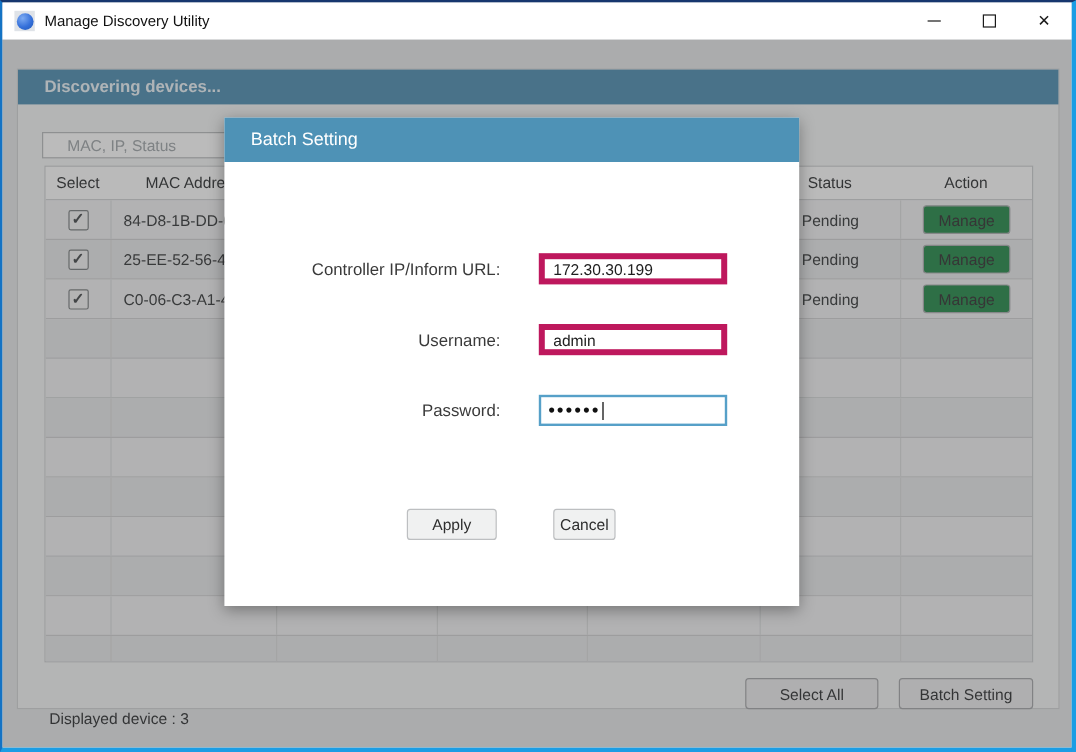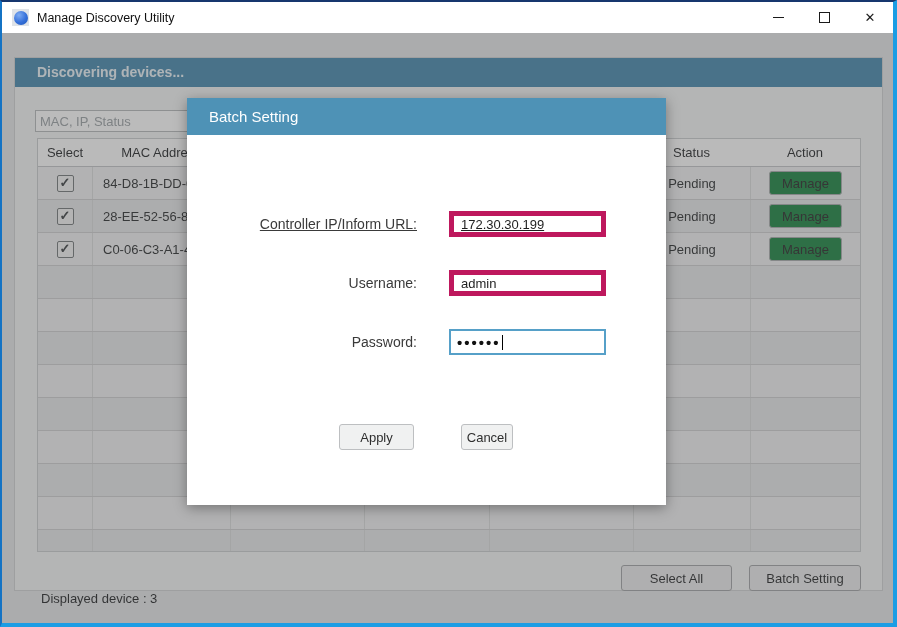--- a/index.html
+++ b/index.html
@@ -26,21 +26,21 @@
 
   
   .content{position:relative;width:100%;height:590px;}
 
   .panel{position:absolute;left:12px;top:24px;width:869px;height:534px;
     background:#f4f5f6;border:1px solid #cfd1d3;box-sizing:border-box;z-index:1;}
   .panel-header{height:29px;background:#4285ac;color:#eaf3f8;font-weight:bold;
     font-size:14px;line-height:29px;padding-left:22px;}
 
   .search-input{position:absolute;left:20px;top:52px;width:200px;height:22px;box-sizing:border-box;
-    border:1px solid #b4b7b9;background:#ffffff;font-size:13px;padding:0 4px;color:#333;
+    border:1px solid #b4b7b9;background:#ffffff;font-size:13px;padding:0 20px;color:#333;
     font-family:"Liberation Sans", sans-serif;}
   .search-input::placeholder{color:#9aa0a4;opacity:1;}
 
   
   .dtable{position:absolute;left:22px;top:80px;width:824px;height:414px;box-sizing:border-box;
     border:1px solid #c9cbcd;background:#fff;overflow:hidden;}
   .thead{display:flex;height:27px;background:#fdfdfd;border-bottom:1px solid #c2c4c6;align-items:center;}
   .hcell{font-weight:normal;font-size:13px;color:#1c1e20;text-align:center;box-sizing:border-box;
     overflow:hidden;white-space:nowrap;}
   .trow{display:flex;height:33px;box-sizing:border-box;border-bottom:1px solid #cdcecf;align-items:stretch;}
@@ -72,21 +72,21 @@
 
   
   .modal{position:absolute;left:185px;top:65px;width:479px;height:407px;background:#ffffff;
     z-index:10;box-shadow:0 3px 12px rgba(0,0,0,0.35);}
   .modal-header{height:37px;background:#4e92b6;color:#ffffff;font-size:15px;line-height:37px;padding-left:22px;}
   .m-label{position:absolute;left:0;width:230px;text-align:right;font-size:14px;color:#3a3a3a;
     height:26px;line-height:26px;}
   .m-input{position:absolute;left:262px;width:157px;height:26px;box-sizing:border-box;
     border:5px solid #be185d;font-size:13px;padding:0 7px;color:#1e1e1e;background:#fff;
     font-family:"Liberation Sans", sans-serif;}
-  .row1{top:113px;text-decoration:underline;} .row2{top:172px;} .row3{top:231px;}
+  .row1{top:113px;} .row2{top:172px;} .row3{top:231px;}
   .password-box{border:2px solid #56a0c8;display:flex;align-items:center;padding:0 6px;}
   .pw-dots{font-size:15px;font-weight:bold;letter-spacing:2px;color:#111;line-height:1;}
   .caret{width:1px;height:15px;background:#000;margin-left:1px;animation:blink 1s steps(1) infinite;}
   @keyframes blink{50%{opacity:0;}}
   .m-btn{position:absolute;top:326px;height:26px;background:#f0f1f1;border:1px solid #bdbfc1;
     border-radius:3px;font-size:13px;color:#2e2e2e;font-family:"Liberation Sans", sans-serif;}
   .btn-apply{left:152px;width:75px;}
   .btn-cancel{left:274px;width:52px;}
 </style>
 </head>
@@ -143,21 +143,21 @@
               <button class="manage-btn">Manage</button>
             </div>
         </div>
 
         <div class="trow even">
           <div class="cell c0">
               <span class="cb">
                 <span>✓</span>
               </span>
             </div>
-          <div class="cell c1">28-EE-52-56-8</div>
+          <div class="cell c1">25-EE-52-56-4</div>
           <div class="cell c2"></div>
             <div class="cell c3"></div>
             <div class="cell c4"></div>
           <div class="cell c5">Pending</div>
           <div class="cell c6">
               <button class="manage-btn">Manage</button>
             </div>
         </div>
 
         <div class="trow odd">

